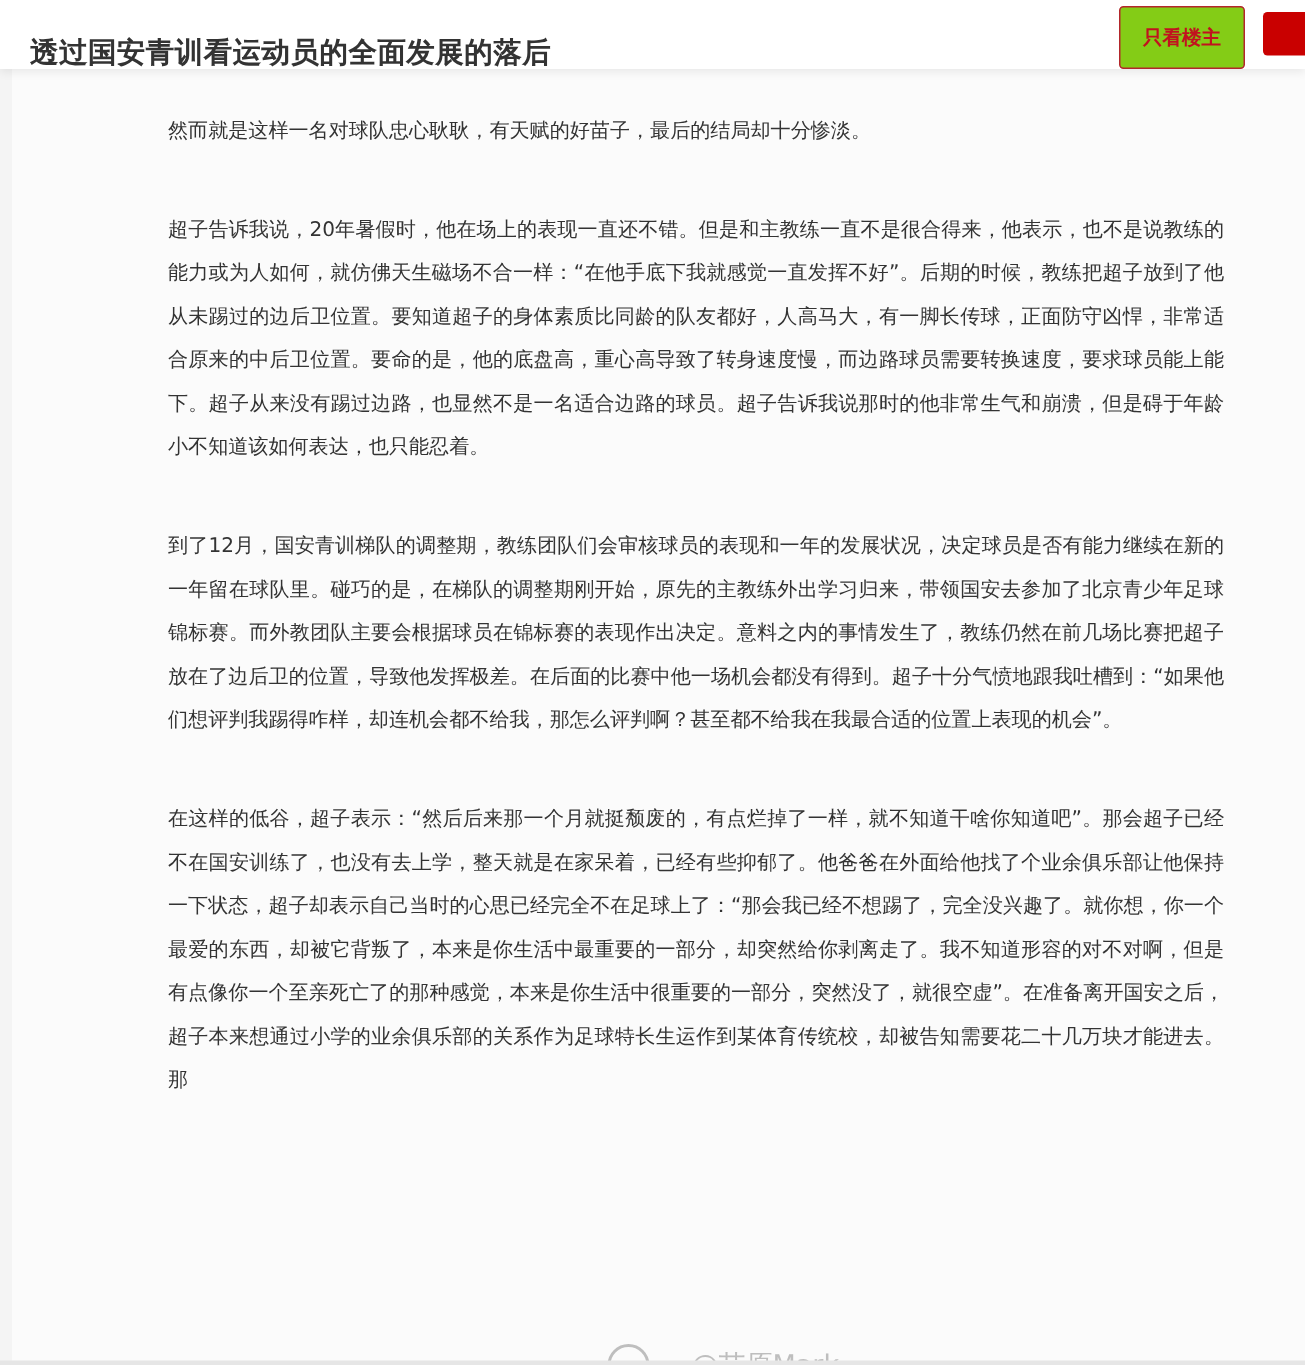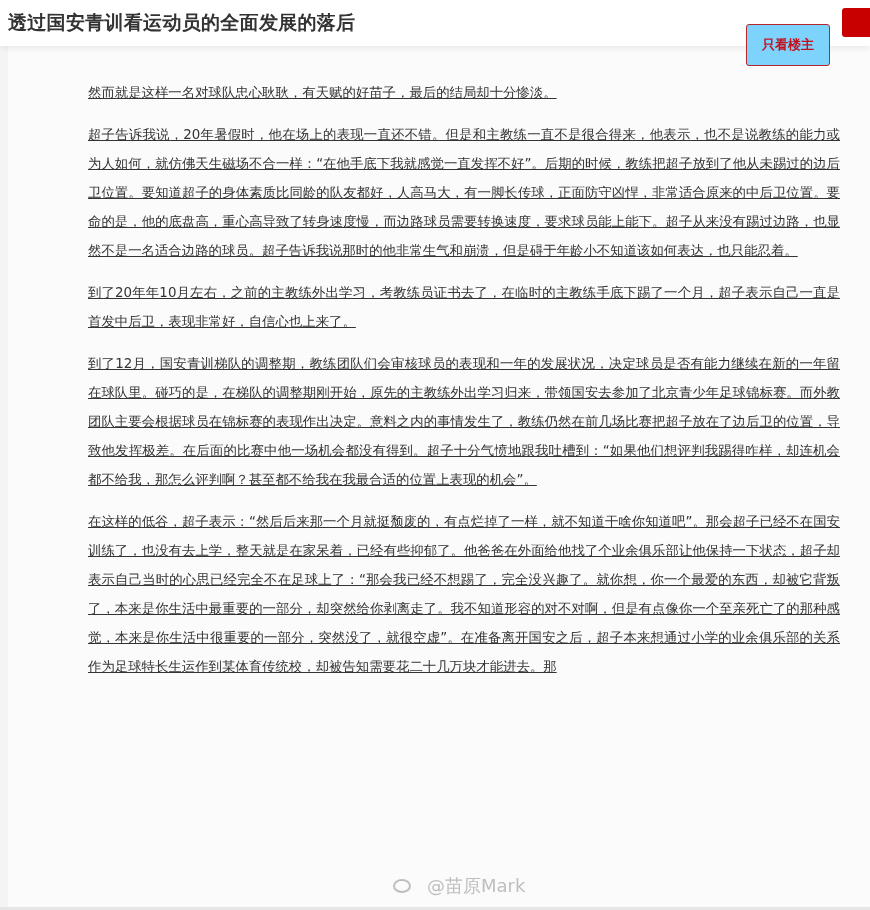--- a/index.html
+++ b/index.html
@@ -1,52 +1,52 @@
 <!DOCTYPE html>
 <html><head>
 <meta charset="utf-8">
 <style>
-  * { box-sizing: border-box; margin: 0; padding: 0; }
+  * { box-sizing: border-box; margin: 0; padding: 12px; }
   html, body {
     width: 870px; height: 910px; overflow: hidden;
     background: #f4f4f4;
     font-family: "DejaVu Sans", "Liberation Sans", sans-serif;
     color: #333;
   }
   .header {
     position: absolute; top: 0; left: 0; width: 870px; height: 46px;
     background: #ffffff;
     box-shadow: 0 2px 6px rgba(0,0,0,0.08);
     z-index: 5;
   }
   .header .title {
     position: absolute; left: 8px; top: 10px;
     font-size: 19px; font-weight: bold; color: #333;
     letter-spacing: 0.3px; white-space: nowrap;
   }
   .header .only-op-btn {
-    position: absolute; left: 746px; top: 24px; width: 84px; height: 42px;
+    position: absolute; left: 746px; top: 4px; width: 84px; height: 42px;
     border: 1px solid #b3262b; border-radius: 3px;
-    background: #7dd3fc; color: #c1121f;
+    background: #84cc16; color: #c1121f;
     font-size: 13px; font-weight: bold;
     display: flex; align-items: center; justify-content: center;
     cursor: pointer;
   }
   .header .reply-btn {
     position: absolute; left: 842px; top: 8px; width: 40px; height: 29px;
     background: #c90000; border-radius: 3px;
     cursor: pointer;
   }
   .content {
     position: absolute; top: 46px; left: 8px; width: 862px; height: 864px;
     background: #fbfbfb;
     overflow: hidden;
   }
   .article {
-    position: absolute; left: 80px; top: 32px; width: 752px; text-decoration: underline;
+    position: absolute; left: 80px; top: 3px; width: 752px;
   }
   .article p {
     font-size: 13.4px; line-height: 29px;
     color: #333;
     margin-bottom: 13px;
     text-align: justify;
     word-break: break-all;
   }
   .watermark {
     position: absolute; left: 385px; top: 828px;
@@ -69,21 +69,20 @@
 <div class="header">
   <div class="title">透过国安青训看运动员的全面发展的落后</div>
   <div class="only-op-btn">只看楼主</div>
   <div class="reply-btn"></div>
 </div>
 
 <div class="content">
   <div class="article">
     <p>然而就是这样一名对球队忠心耿耿，有天赋的好苗子，最后的结局却十分惨淡。</p>
     <p>超子告诉我说，20年暑假时，他在场上的表现一直还不错。但是和主教练一直不是很合得来，他表示，也不是说教练的能力或为人如何，就仿佛天生磁场不合一样：“在他手底下我就感觉一直发挥不好”。后期的时候，教练把超子放到了他从未踢过的边后卫位置。要知道超子的身体素质比同龄的队友都好，人高马大，有一脚长传球，正面防守凶悍，非常适合原来的中后卫位置。要命的是，他的底盘高，重心高导致了转身速度慢，而边路球员需要转换速度，要求球员能上能下。超子从来没有踢过边路，也显然不是一名适合边路的球员。超子告诉我说那时的他非常生气和崩溃，但是碍于年龄小不知道该如何表达，也只能忍着。</p>
-    <p>到了20年年10月左右，之前的主教练外出学习，考教练员证书去了，在临时的主教练手底下踢了一个月，超子表示自己一直是首发中后卫，表现非常好，自信心也上来了。</p>
     <p>到了12月，国安青训梯队的调整期，教练团队们会审核球员的表现和一年的发展状况，决定球员是否有能力继续在新的一年留在球队里。碰巧的是，在梯队的调整期刚开始，原先的主教练外出学习归来，带领国安去参加了北京青少年足球锦标赛。而外教团队主要会根据球员在锦标赛的表现作出决定。意料之内的事情发生了，教练仍然在前几场比赛把超子放在了边后卫的位置，导致他发挥极差。在后面的比赛中他一场机会都没有得到。超子十分气愤地跟我吐槽到：“如果他们想评判我踢得咋样，却连机会都不给我，那怎么评判啊？甚至都不给我在我最合适的位置上表现的机会”。</p>
     <p>在这样的低谷，超子表示：“然后后来那一个月就挺颓废的，有点烂掉了一样，就不知道干啥你知道吧”。那会超子已经不在国安训练了，也没有去上学，整天就是在家呆着，已经有些抑郁了。他爸爸在外面给他找了个业余俱乐部让他保持一下状态，超子却表示自己当时的心思已经完全不在足球上了：“那会我已经不想踢了，完全没兴趣了。就你想，你一个最爱的东西，却被它背叛了，本来是你生活中最重要的一部分，却突然给你剥离走了。我不知道形容的对不对啊，但是有点像你一个至亲死亡了的那种感觉，本来是你生活中很重要的一部分，突然没了，就很空虚”。在准备离开国安之后，超子本来想通过小学的业余俱乐部的关系作为足球特长生运作到某体育传统校，却被告知需要花二十几万块才能进去。那</p>
   </div>
   <div class="watermark">
     <span class="weibo-icon"></span>
     <span>@苗原Mark</span>
   </div>
 </div>
 <div class="bottom-line"></div>
 

